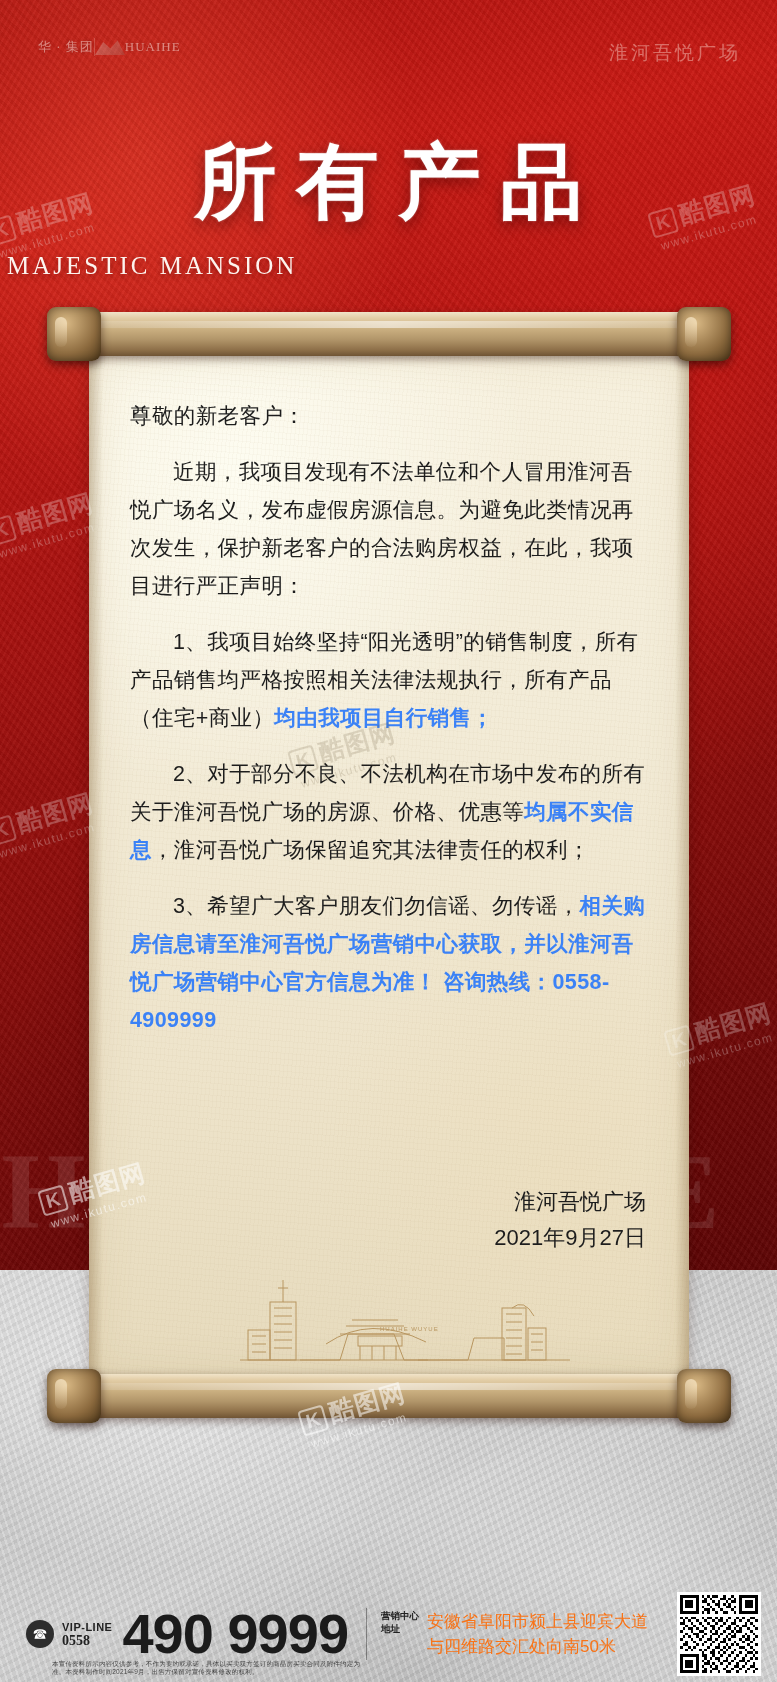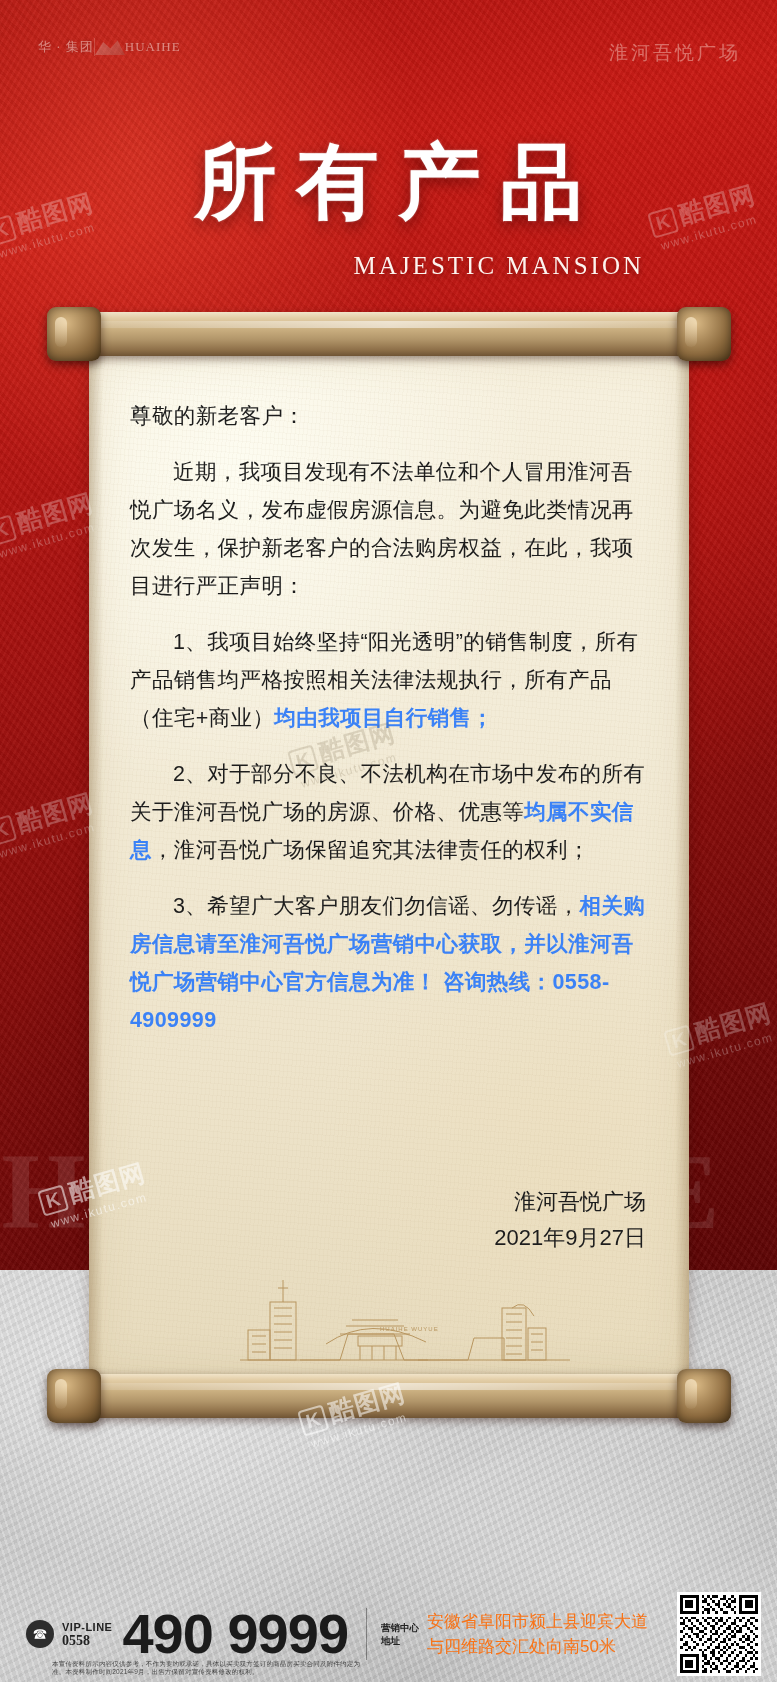--- a/index.html
+++ b/index.html
@@ -102,22 +102,22 @@
     font-weight: 700;
     font-size: 82px;
     letter-spacing: 20px;
     color: #ffffff;
     text-shadow: 0 5px 14px rgba(60,0,0,0.55), 0 0 2px rgba(255,255,255,0.6);
     text-indent: 20px;
     line-height: 1.05;
   }
   .subhead {
     position: absolute;
-    left: 16px; top: 252px; width: 628px;
-    text-align: right;
+    left: 4px; top: 252px; width: 628px;
+    text-align: left;
     font-family: "Liberation Serif", serif;
     font-size: 25px;
     letter-spacing: 3px;
     color: #fdf3ee;
     text-shadow: 0 2px 6px rgba(60,0,0,0.45);
     text-indent: 3px;
   }
 
   
   .scroll {
@@ -260,21 +260,21 @@
   .bignum {
     font-family: "Liberation Sans", sans-serif;
     font-weight: 700;
     font-size: 56px;
     color: #1b1b1b;
     letter-spacing: -1px;
     margin-left: 10px;
     line-height: 1;
   }
   .f-sep { width: 1px; height: 52px; background: rgba(0,0,0,0.35); margin: 0 14px 0 18px; }
-  .f-addr { display: flex; align-items: center; }
+  .f-addr { display: flex; align-items: flex-start; }
   .addr-tags { font-size: 9.5px; color: #222; line-height: 13px; margin-right: 8px; font-weight: 700; }
   .addr-text { font-size: 17px; color: #f97316; line-height: 25px; max-width: 240px; }
   .qr {
     position: absolute; right: 16px; top: 6px;
     width: 84px; height: 84px;
     background: #fff; padding: 3px;
   }
   .disclaimer {
     position: absolute;
     left: 52px; bottom: 6px;

